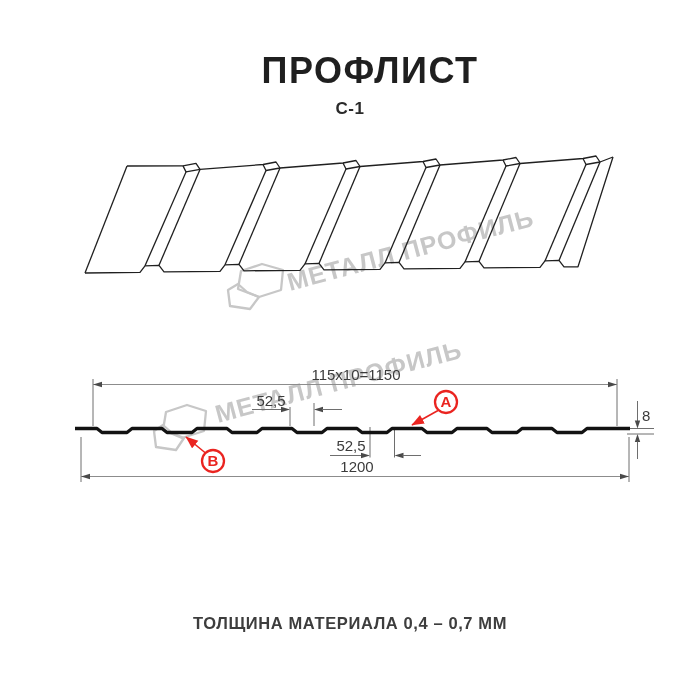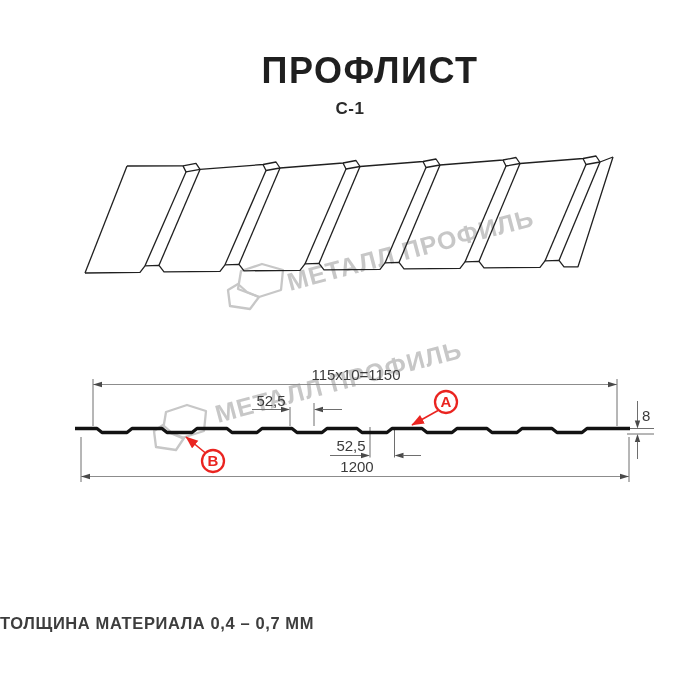--- a/index.html
+++ b/index.html
@@ -13,21 +13,21 @@
     color:#1f1f1f;
     padding-left:20px;
   }
   .page-subtitle{
     position:absolute;top:99px;left:0;width:700px;margin:0;
     text-align:center;font-size:17px;font-weight:bold;letter-spacing:0.5px;
     color:#2a2a2a;
   }
   .footnote{
     position:absolute;top:614px;left:0;width:700px;margin:0;
-    font-size:16.5px;font-weight:bold;letter-spacing:0.6px;
+    text-align:center;font-size:16.5px;font-weight:bold;letter-spacing:0.6px;
     color:#3d3d3d;
   }
   svg{position:absolute;left:0;display:block;}
   #svg-3d{top:140px;}
   #svg-section{top:340px;}
   .wm-text{
     font-family:"Liberation Sans", sans-serif;
     font-size:25px;font-weight:bold;letter-spacing:1px;fill:#c7c7c7;
   }
   .wm-glyph{fill:none;stroke:#c7c7c7;stroke-width:2.3;stroke-linejoin:round;}

